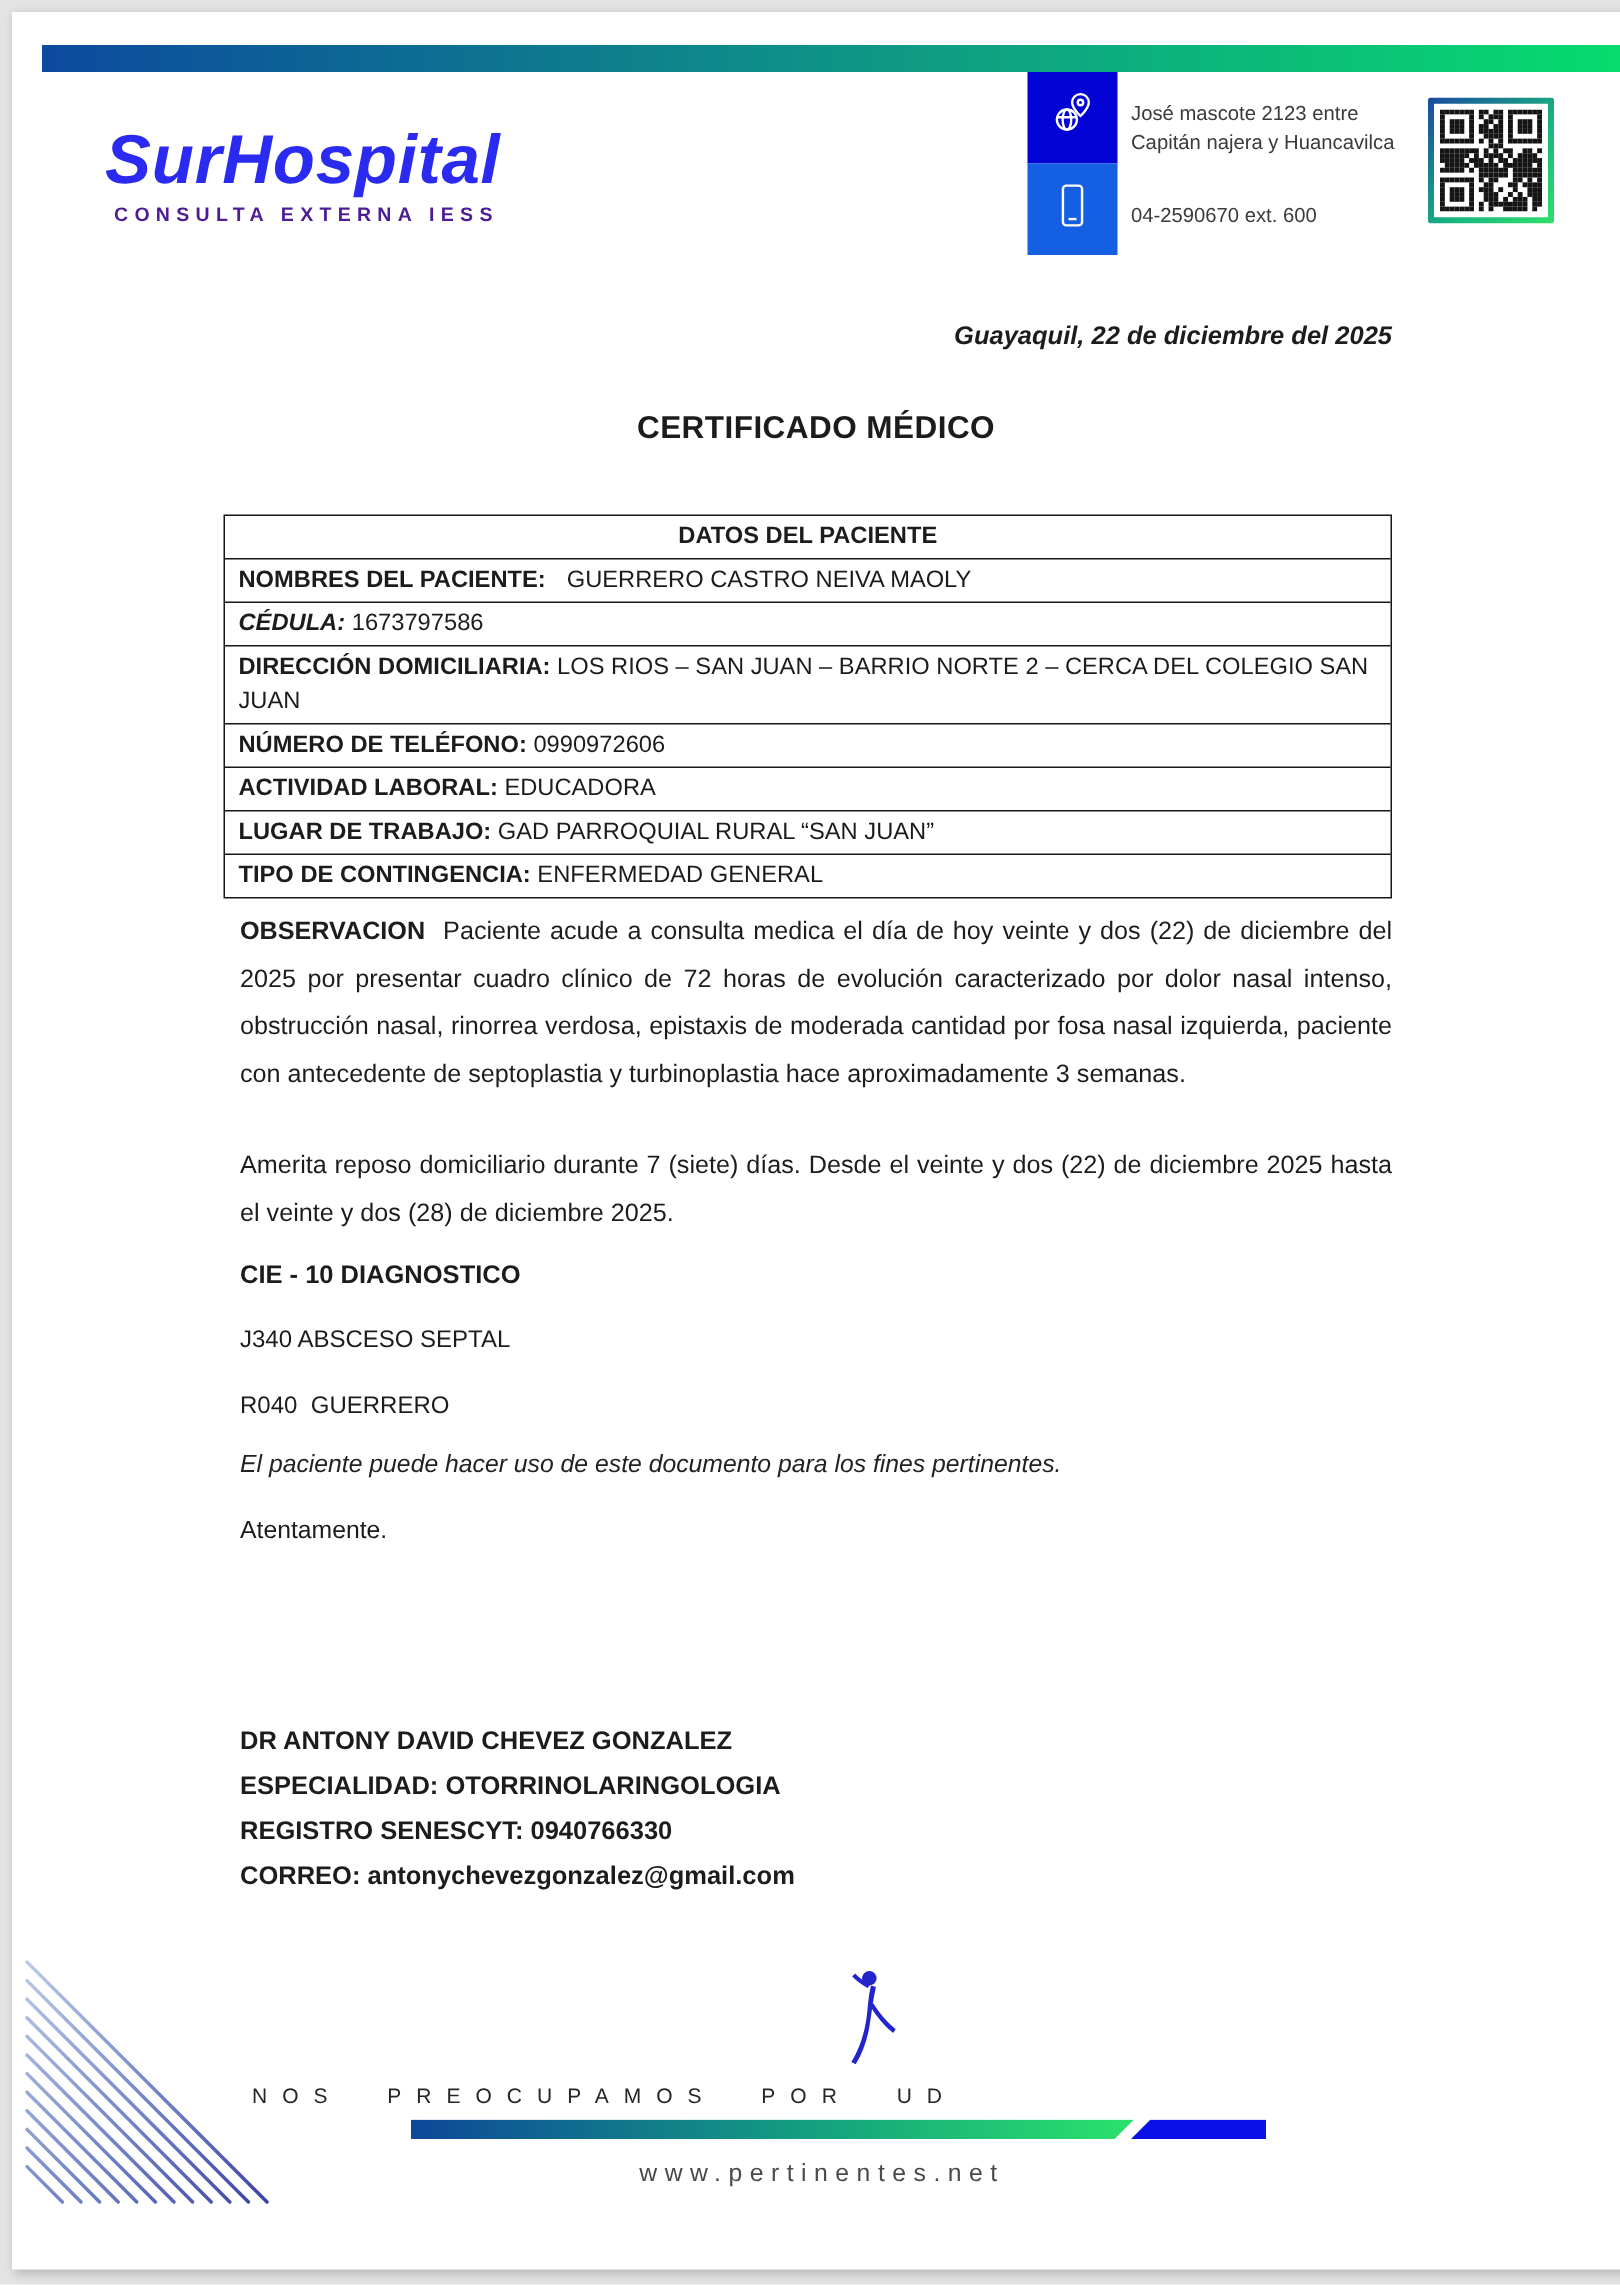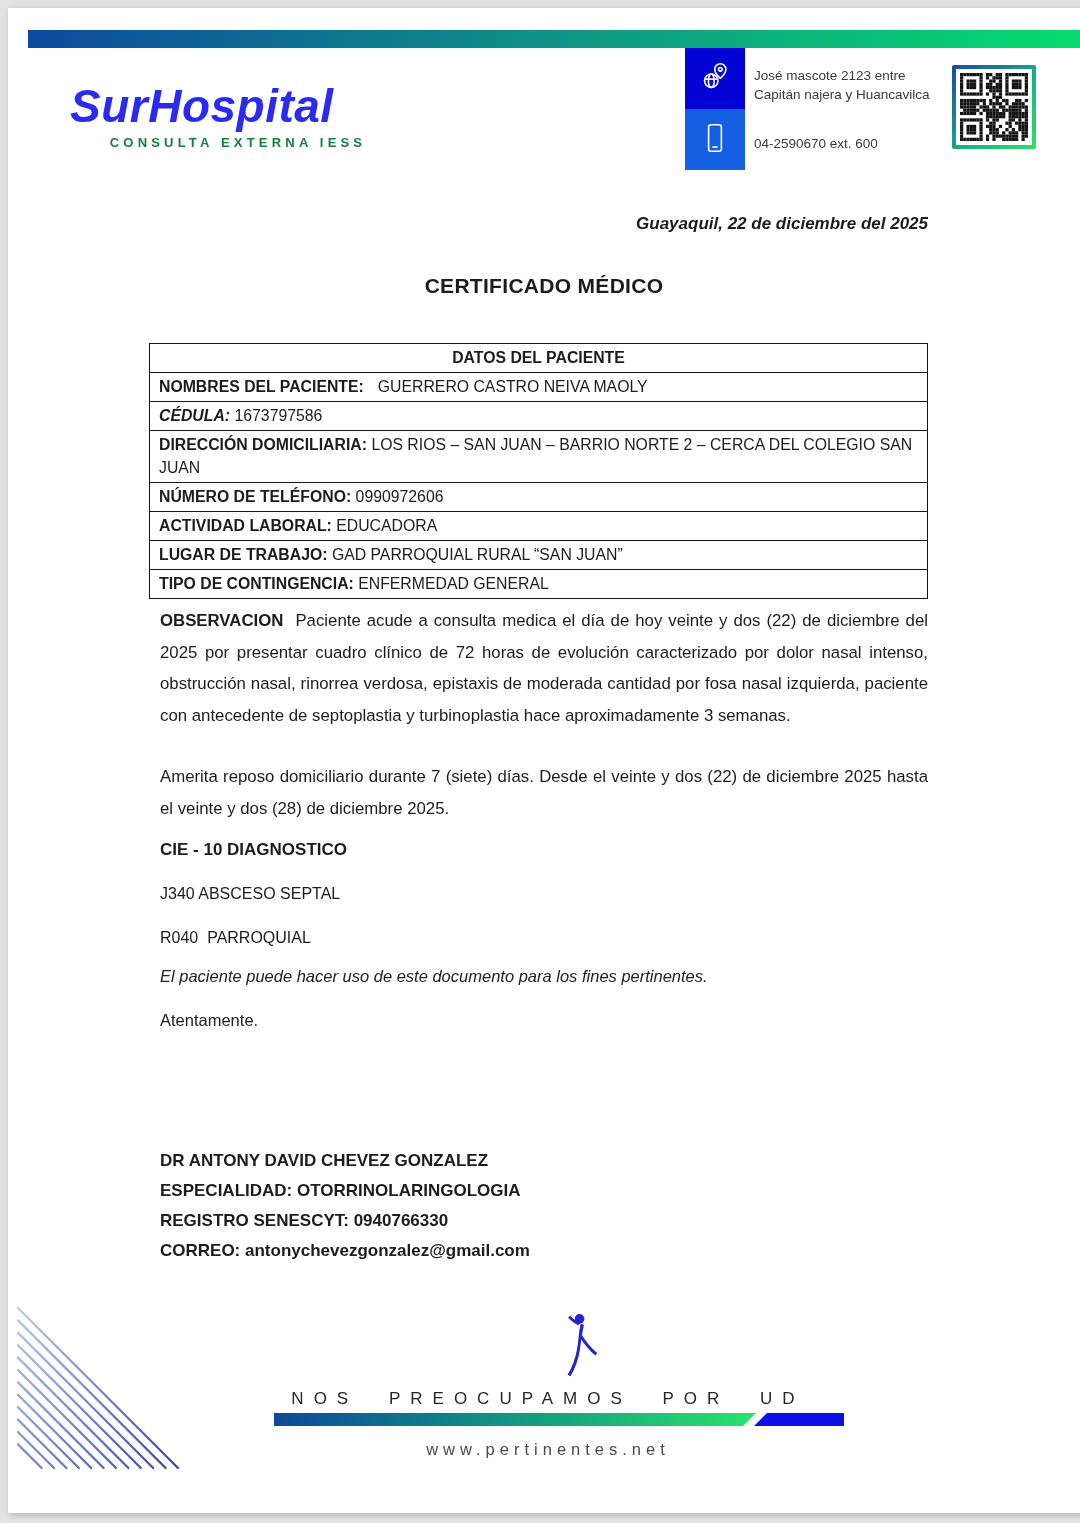--- a/index.html
+++ b/index.html
@@ -25,21 +25,21 @@
     background:linear-gradient(90deg,#0c4a9e 0%,#0f9b84 55%,#07dc6e 100%);
   }
   .logo-block{left:62px;top:74px;width:330px;}
   .logo-title{
     font-size:46px;font-weight:bold;font-style:italic;
     color:#2a2af0;letter-spacing:0.5px;line-height:48px;
     font-family:"Liberation Sans", sans-serif;
   }
   .logo-subtitle{
     margin-top:5px;margin-left:6px;
-    font-size:13px;font-weight:bold;letter-spacing:4.2px;color:#15803d;text-align:center;
+    font-size:13px;font-weight:bold;letter-spacing:4.2px;color:#4c1d95;
   }
   .icon-squares{left:677px;top:40px;width:60px;}
   .icon-sq{width:60px;height:61px;display:flex;align-items:center;justify-content:center;}
   .icon-sq.loc{background:#0203d4;}
   .icon-sq.tel{background:#1560e2;}
   .hdr-text{font-size:13.5px;color:#3a3a3a;line-height:19px;}
   .addr{left:746px;top:58px;width:190px;}
   .phone{left:746px;top:126px;width:190px;}
   .qr-box{
     left:944px;top:57px;width:84px;height:84px;
@@ -79,22 +79,22 @@
   .dx1{top:877px;font-size:16px;}
   .dx2{top:921px;font-size:16px;white-space:pre-wrap;}
   .note{top:959px;font-style:italic;font-size:16.5px;color:#222;}
   .closing{top:1003px;font-size:16.5px;}
   .doctor{top:1138px;font-weight:bold;font-size:17px;line-height:30px;}
 
   
   .figure{left:548px;top:1305px;width:46px;height:74px;}
   .figure svg{width:100%;height:100%;display:block;}
   .tagline{
-    left:160px;top:1381px;width:760px;text-align:center;
-    font-size:17px;color:#262626;letter-spacing:10px;word-spacing:16px;
+    left:160px;top:1381px;width:760px;text-align:left;
+    font-size:14px;color:#262626;letter-spacing:10px;word-spacing:16px;
   }
   .fbar-grad{
     left:266px;top:1405px;width:482px;height:13px;
     background:linear-gradient(90deg,#0d4899 0%,#14a47e 58%,#2ce26a 100%);
     clip-path:polygon(0 0,100% 0,calc(100% - 13px) 100%,0 100%);
   }
   .fbar-blue{
     left:746px;top:1405px;width:90px;height:13px;
     background:#0a10e6;
     clip-path:polygon(13px 0,100% 0,100% 100%,0 100%);
@@ -462,21 +462,21 @@
   </div>
 
   <div class="abs content-col para obs">
     <span class="obs-label">OBSERVACION</span><span>Paciente acude a consulta medica el día de hoy veinte y dos (22) de diciembre del 2025 por presentar cuadro clínico de 72 horas de evolución caracterizado por dolor nasal intenso, obstrucción nasal, rinorrea verdosa, epistaxis de moderada cantidad por fosa nasal izquierda, paciente con antecedente de septoplastia y turbinoplastia hace aproximadamente 3 semanas.</span>
   </div>
 
   <div class="abs content-col para rest">Amerita reposo domiciliario durante 7 (siete) días. Desde el veinte y dos (22) de diciembre 2025 hasta el veinte y dos (28) de diciembre 2025.</div>
 
   <div class="abs content-col cie">CIE - 10 DIAGNOSTICO</div>
   <div class="abs content-col dx1">J340 ABSCESO SEPTAL</div>
-  <div class="abs content-col dx2">R040  PARROQUIAL</div>
+  <div class="abs content-col dx2">R040  GUERRERO</div>
 
   <div class="abs content-col note">El paciente puede hacer uso de este documento para los fines pertinentes.</div>
   <div class="abs content-col closing">Atentamente.</div>
 
   <div class="abs content-col doctor">
     <div>DR ANTONY DAVID CHEVEZ GONZALEZ</div>
     <div>ESPECIALIDAD: OTORRINOLARINGOLOGIA</div>
     <div>REGISTRO SENESCYT: 0940766330</div>
     <div>CORREO: antonychevezgonzalez@gmail.com</div>
   </div>

